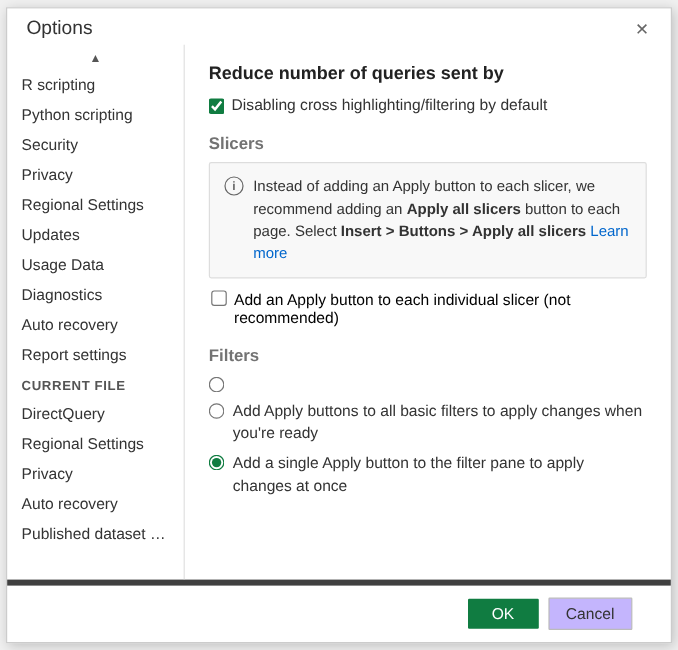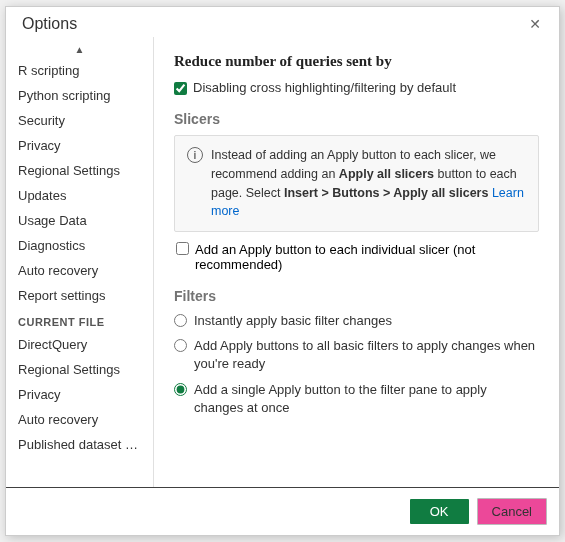--- a/index.html
+++ b/index.html
@@ -87,21 +87,20 @@
     .content-area {
       flex: 1;
       padding: 16px 20px;
       overflow-y: auto;
     }
     .content-title {
       font-size: 15px;
       font-weight: 600;
       color: #222;
       margin-bottom: 10px;
-      font-family: Liberation Serif, serif;
     }
     .checkbox-row {
       display: flex;
       align-items: flex-end;
       gap: 6px;
       margin-bottom: 14px;
     }
     .checkbox-row input[type="checkbox"] {
       accent-color: #107c41;
       width: 13px;
@@ -164,35 +163,35 @@
       line-height: 1.4;
     }
     .radio-row input[type="radio"] {
       margin-top: 2px;
       accent-color: #107c41;
     }
     .dialog-footer {
       display: flex;
       justify-content: flex-end;
       align-items: center;
-      padding: 10px 12px;
-      border-top: 1px solid #404040;
+      padding: 10px 32px;
+      border-top: 5px solid #404040;
       gap: 8px;
     }
     .btn-ok {
       background: #107c41;
       color: #fff;
       border: none;
       padding: 5px 20px;
       cursor: pointer;
       font-size: 13px;
       border-radius: 1px;
     }
     .btn-cancel {
-      background: #ec4899;
+      background: #c4b5fd;
       color: #333;
       border: 1px solid #bbb;
       padding: 5px 14px;
       cursor: pointer;
       font-size: 13px;
       border-radius: 1px;
     }
   </style>
 </head>
 <body>
@@ -253,21 +252,20 @@
       <div class="checkbox-row2">
         <input type="checkbox" id="ap-check" style="">
         <label for="ap-check">Add an Apply button to each individual slicer (not recommended)</label>
       </div>
 
       <div class="filters-section">
         <div class="section-title">Filters</div>
         <div id="filter-options">
             <div class="radio-row">
               <input type="radio" name="filter-option" style="">
-              <span style="cursor: pointer;">Instantly apply basic filter changes</span>
             </div>
             <div class="radio-row">
               <input type="radio" name="filter-option" style="">
               <span style="cursor: pointer;">Add Apply buttons to all basic filters to apply changes when you're ready</span>
             </div>
             <div class="radio-row">
               <input type="radio" name="filter-option" checked="" style="">
               <span style="cursor: pointer;">Add a single Apply button to the filter pane to apply changes at once</span>
             </div>
           </div>

